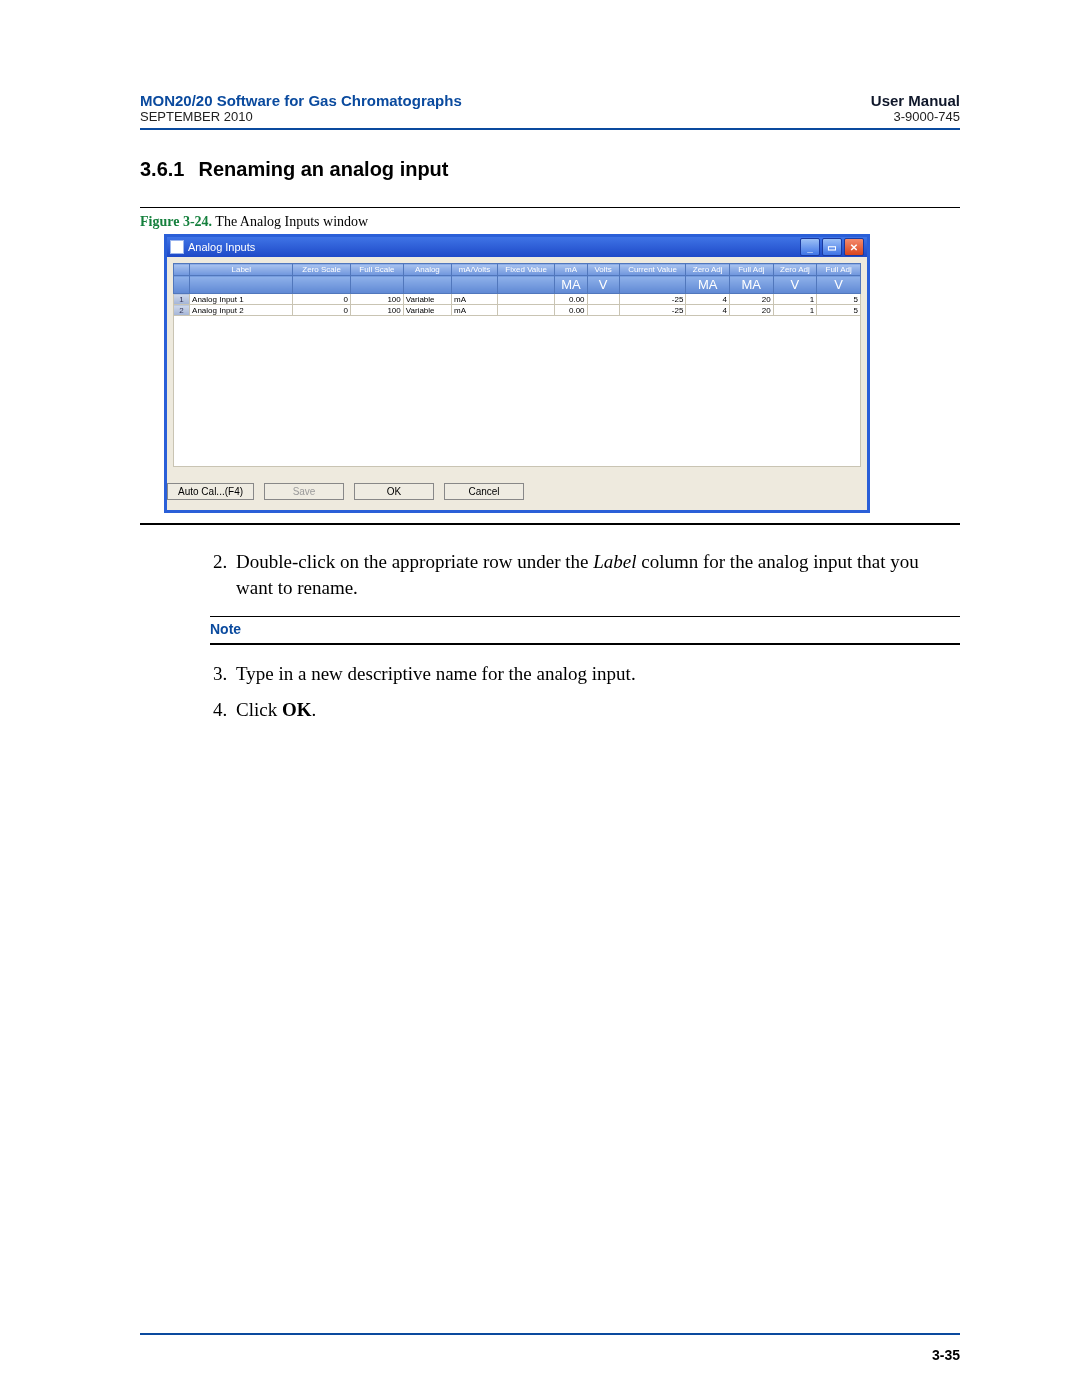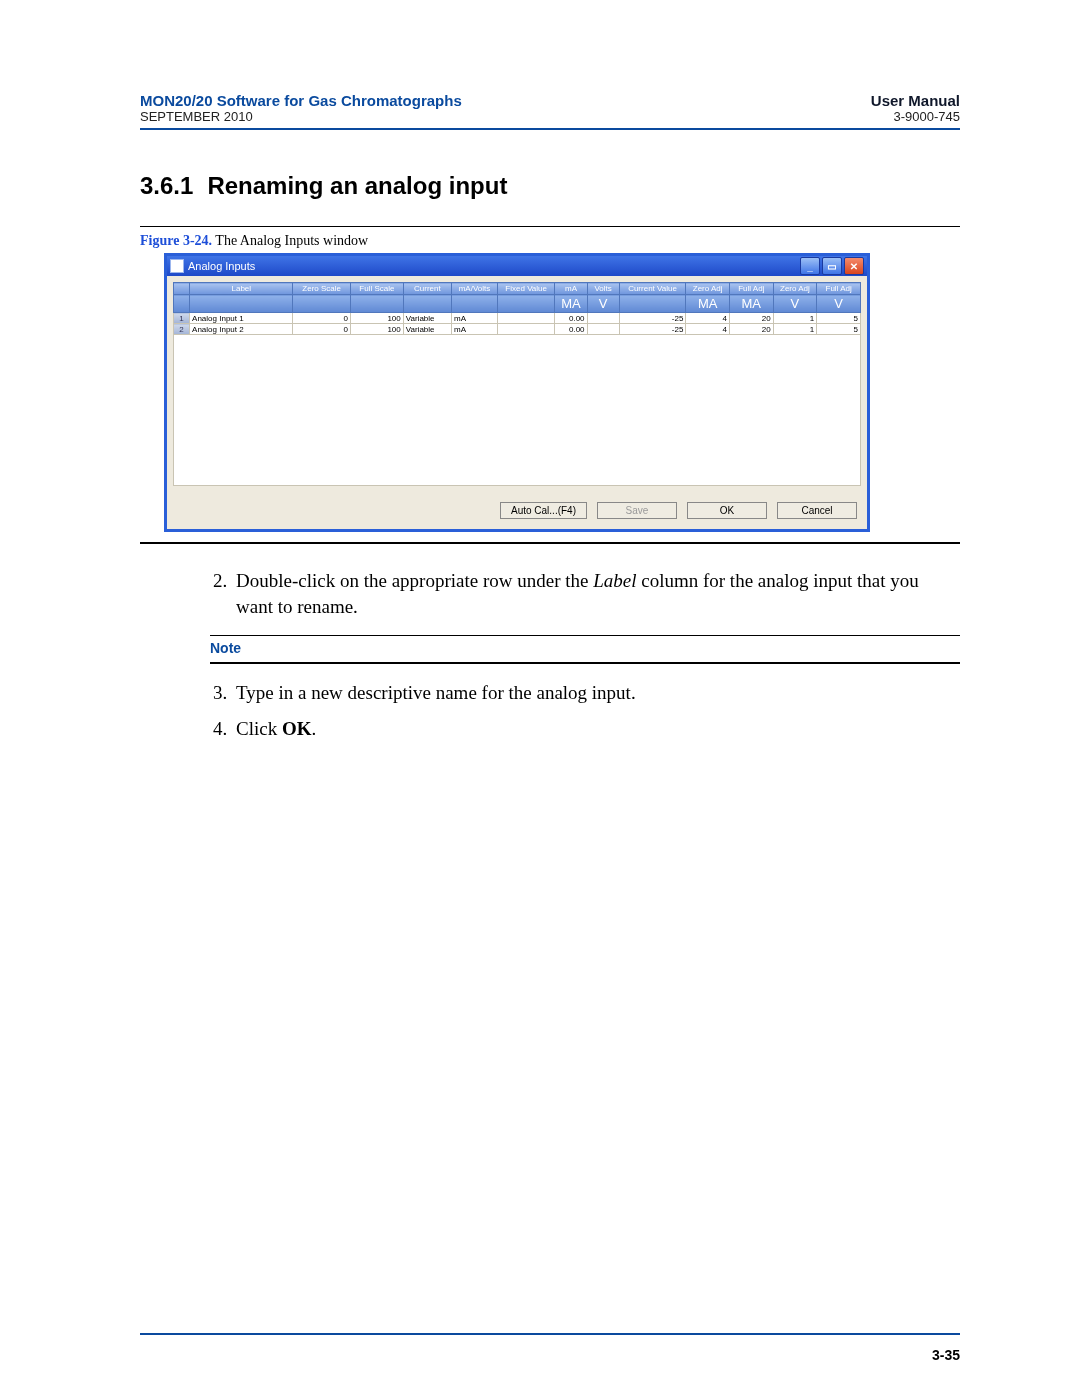--- a/index.html
+++ b/index.html
@@ -1,49 +1,49 @@
 <!DOCTYPE html>
 <html><head>
 <meta charset="utf-8">
 <style>
   html,body{margin:0;padding:0;background:#fff;font-family:"Times New Roman",Georgia,serif;color:#000}
   .page{width:1080px;height:1397px;position:relative;box-sizing:border-box;padding:92px 120px 60px 140px}
-  .hdr{border-bottom:2px solid #0a4a9e;padding-bottom:4px;margin-bottom:42px;display:flex;justify-content:space-between;align-items:center;font-size:15px}
+  .hdr{border-bottom:2px solid #0a4a9e;padding-bottom:4px;margin-bottom:28px;display:flex;justify-content:space-between;align-items:center;font-size:15px}
   .hdr-left{text-align:left}
   .hdr-right{text-align:right}
   .brand{color:#0a4a9e;font-weight:bold;font-family:Arial,Helvetica,sans-serif}
   .um{color:#0f172a;font-weight:bold;font-family:Arial,Helvetica,sans-serif}
   .sub{font-family:Arial,Helvetica,sans-serif;font-size:13px;color:#222}
-  h2{font-family:Arial,Helvetica,sans-serif;font-size:24px;margin:0 0 26px 0;font-weight:bold}
+  h2{font-family:Arial,Helvetica,sans-serif;font-size:20px;margin:0 0 26px 0;font-weight:bold}
   .sec-num{display:inline-block;margin-right:14px}
   .body-indent{margin-left:70px;font-size:19px;line-height:1.35}
   .body-indent p{margin:0 0 16px 0}
   ol.steps{margin:0 0 10px 0;padding-left:92px;font-size:19px;line-height:1.35}
   ol.steps>li{margin-bottom:10px;padding-left:4px}
   .b{font-weight:bold}
   .i{font-style:italic}
   .fig-rule{border-top:1px solid #000;margin:8px 0 4px 0}
   .fig-cap{font-size:14px;font-family:"Times New Roman",serif;margin:6px 0 4px 0}
-  .fig-cap .fl{color:#1d4ed8;font-weight:bold}
+  .fig-cap .fl{color:#15803d;font-weight:bold}
   
   .win{border:3px solid #2a5fd8;background:#eeeade;font-family:Tahoma,Arial,sans-serif;font-size:10px;color:#000;width:700px;margin:2px 0 6px 24px}
   .titlebar{background:linear-gradient(#3f74e6,#1e49c8);color:#fff;height:20px;display:flex;align-items:center;justify-content:space-between;padding:0 3px;font-size:11px}
   .titlebar .t-left{display:flex;align-items:center;gap:4px}
   .t-icon{width:12px;height:12px;background:#fff;border:1px solid #9cb6ee;display:inline-block}
   .win-btns{display:flex;gap:2px}
   .win-btn{width:18px;height:16px;border:1px solid #1a3aa0;background:linear-gradient(#9cc0f6,#3f74e6);color:#fff;display:flex;align-items:center;justify-content:center;font-size:10px;font-weight:bold;border-radius:2px}
   .win-btn.close{background:linear-gradient(#f58b6c,#d8451e)}
   .grid-wrap{padding:6px}
   table.grid{border-collapse:collapse;width:100%;table-layout:fixed;font-size:8px}
   table.grid th{background:linear-gradient(#a9c3ef,#6e95dd);color:#fff;border:1px solid #5177bc;padding:1px 2px;font-weight:normal;overflow:hidden;white-space:nowrap}
   table.grid th.sub{background:linear-gradient(#8fb2ea,#5f88d4)}
   table.grid td{border:1px solid #c9c4b3;background:#fff;padding:0 2px;height:10px;white-space:nowrap;overflow:hidden}
   table.grid td.rn{background:linear-gradient(#cfd9ec,#a3b4d6);text-align:center;color:#335}
   .grid-body{height:150px;background:#fff;border:1px solid #c9c4b3;border-top:none}
-  .btn-row{display:flex;justify-content:flex-end;gap:10px;padding:10px 10px 10px 0}
+  .btn-row{display:flex;justify-content:flex-start;gap:10px;padding:10px 10px 10px 0}
   .btn{border:1px solid #888;background:#efece2;padding:2px 10px;font-size:10px;min-width:58px;text-align:center}
   .btn.disabled{color:#9a9a9a}
   .fig-end-rule{border-top:2px solid #000;margin:10px 0 24px 0}
   .note-box{margin:16px 0 16px 70px;font-size:16px}
   .note-box .nr{border-top:1px solid #000;margin:0 0 4px 0}
   .note-box .nl{color:#0a4a9e;font-weight:bold;font-family:Arial,Helvetica,sans-serif;font-size:14px}
   .note-box .nb{font-family:"Times New Roman",serif}
   .note-box .ne{border-top:2px solid #000;margin-top:6px}
   .ftr{position:absolute;bottom:62px;left:140px;right:120px;border-top:2px solid #0a4a9e}
   .pg{position:absolute;bottom:34px;right:120px;font-family:Arial,Helvetica,sans-serif;font-weight:bold;font-size:14px}
@@ -104,21 +104,21 @@
             <col style="width:38px">
           <col style="width:38px">
             <col style="width:38px">
         </colgroup>
         <tbody>
             <tr>
           <th></th>
           <th>Label</th>
           <th>Zero Scale</th>
           <th>Full Scale</th>
-          <th>Current</th>
+          <th>Analog</th>
           <th>mA/Volts</th>
           <th>Fixed Value</th>
           <th>mA</th>
           <th>Volts</th>
           <th>Current Value</th>
           <th>Zero Adj</th>
           <th>Full Adj</th>
           <th>Zero Adj</th>
           <th>Full Adj</th>
         </tr>

